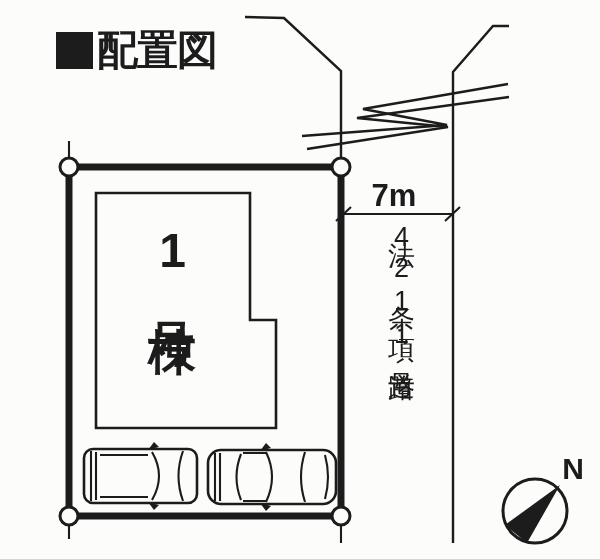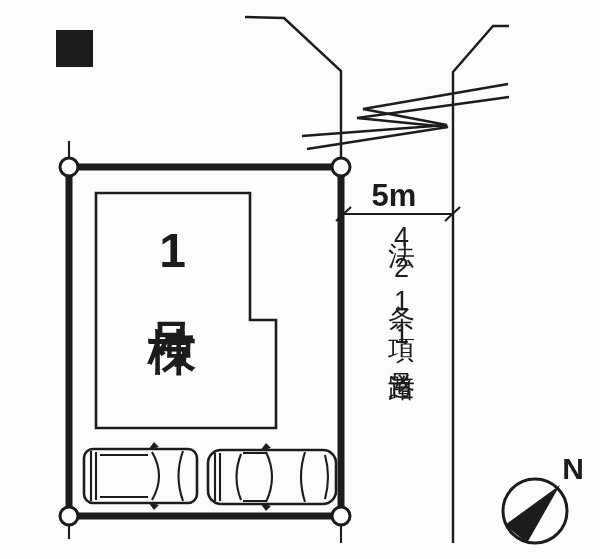--- a/index.html
+++ b/index.html
@@ -109,23 +109,24 @@
     </g>
 
     <g>
       <circle class="ln w3" cx="535" cy="511" r="32"></circle>
       <polygon class="fill-ink" points="560,485 527,543 505,525"></polygon>
     </g>
   </svg>
 
   <div class="title-block">
     <div class="title-square"></div>
+    <div class="title-text">配置図</div>
   </div>
 
-  <div class="txt road-width-label">5m</div>
+  <div class="txt road-width-label">7m</div>
 
   <div class="txt vertical road-name-label">法42条1項1号道路</div>
 
   <div class="txt vertical building-label">1号棟</div>
 
   <div class="txt north-label">N</div>
 
 </div>
 
 </body></html>

